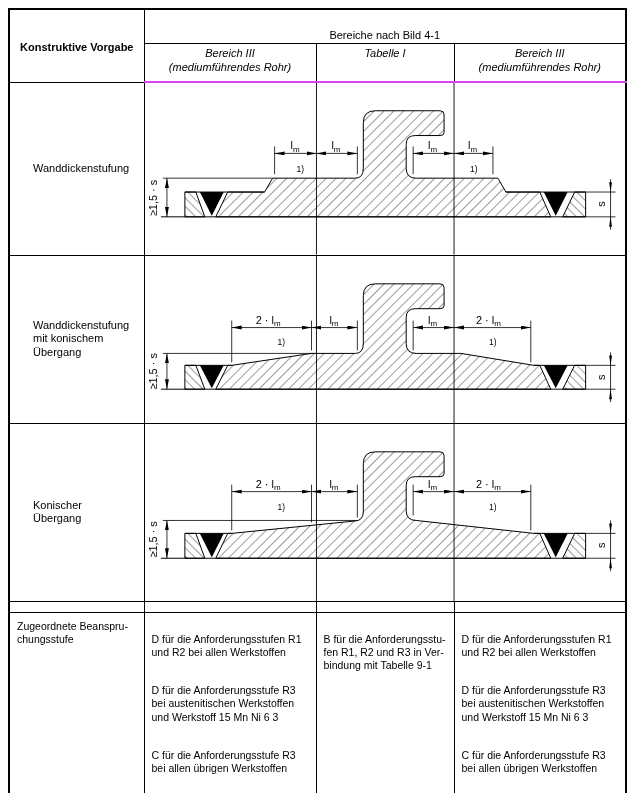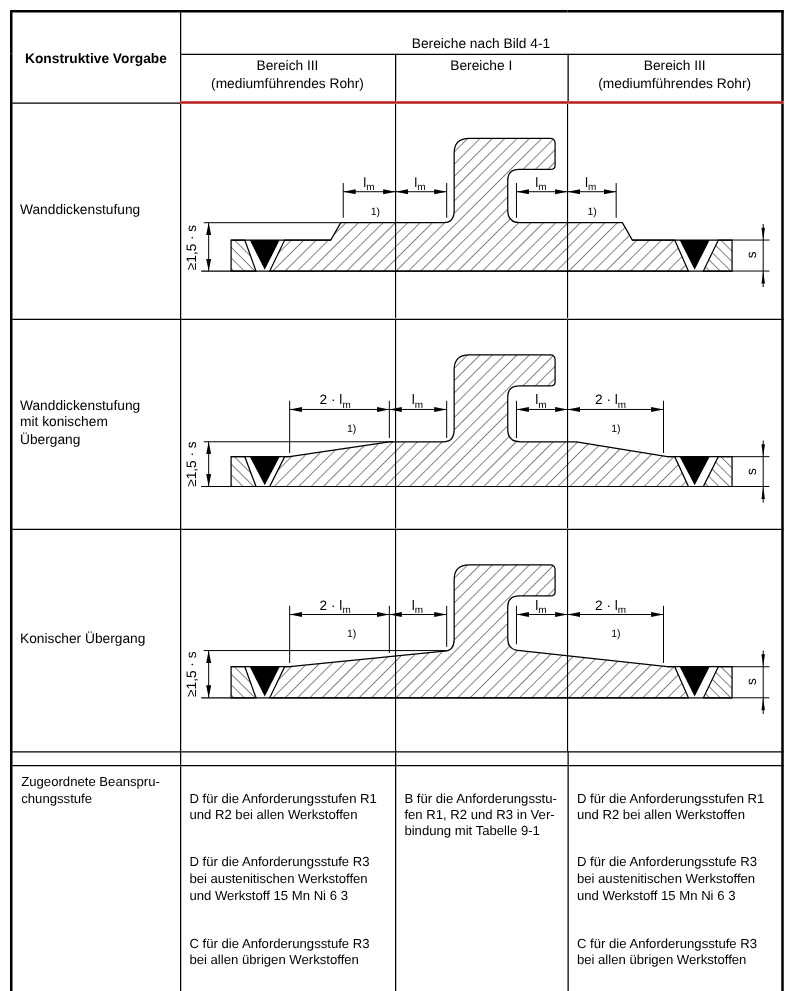--- a/index.html
+++ b/index.html
@@ -3,22 +3,22 @@
 <meta charset="utf-8">
 <style>
   html,body{margin:0;padding:0;background:#fff;}
   body{width:633px;height:793px;font-family:"Liberation Sans","DejaVu Sans",sans-serif;color:#000;}
   .sheet{position:absolute;left:8px;top:8px;width:617px;}
   table{border-collapse:collapse;table-layout:fixed;width:617px;}
   td{border:1px solid #000;padding:0;vertical-align:middle;font-size:11px;line-height:1.25;overflow:hidden;}
   table{border:2px solid #000;}
   .hdr td{text-align:center;vertical-align:top;padding-top:3px;}
   td.span-hdr{border-bottom:1px solid #000;padding-top:19px;}
-  tr.subhdr td{border-bottom:2px solid #b91c1c;}
-  td.rowlabel{padding:4px 6px;vertical-align:middle;white-space:pre-line;}
+  tr.subhdr td{border-bottom:2px solid #d946ef;font-style:italic;}
+  td.rowlabel{padding:4px 23px;vertical-align:middle;white-space:pre-line;}
   td.drawcell{position:relative;padding:0;text-align:right;}
   td.drawcell svg{display:block;position:absolute;left:0;top:0;width:100%;height:100%;}
   tr.spacer td{height:10px;padding:0;}
   td.classcell{vertical-align:top;padding:7px 7px;font-size:10.5px;white-space:pre-line;}
   td.classcell p{margin:0 0 12px 0;}
   td.classlabel{vertical-align:top;padding:7px 7px;font-size:10.5px;white-space:pre-line;}
   td.nb{border-bottom:none;margin-left:33px;}
   td.nachweise{border-top:none;vertical-align:top;padding:2px 7px 6px 7px;font-size:10.5px;white-space:pre-line;}
   .pre{white-space:pre-line;}
   svg text{font-family:"Liberation Sans","DejaVu Sans",sans-serif;font-size:11px;fill:#000;}
@@ -38,21 +38,21 @@
       </colgroup>
 
   <tbody>
         <tr class="hdr" style="height:18px;">
     <td rowspan="2" style="vertical-align:middle;font-weight:bold;">Konstruktive Vorgabe</td>
     <td colspan="3" class="span-hdr">Bereiche nach Bild 4-1</td>
   </tr>
   <tr class="hdr subhdr" style="height:39px;">
     <td class="pre">Bereich III
 (mediumführendes Rohr)</td>
-    <td>Bereiche I</td>
+    <td>Tabelle I</td>
     <td class="pre">Bereich III
 (mediumführendes Rohr)</td>
   </tr>
 
   <tr style="height:173px;">
     <td class="rowlabel">Wanddickenstufung</td>
     <td colspan="3" class="drawcell">
       <svg viewBox="0 0 482 173" preserveAspectRatio="none">
         <defs>
           <pattern id="h1" width="7" height="7" patternUnits="userSpaceOnUse" patternTransform="rotate(45)">

